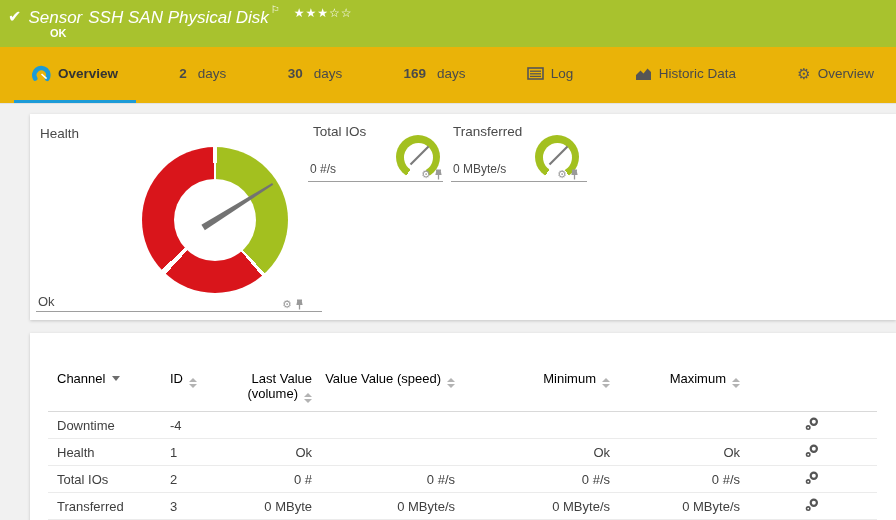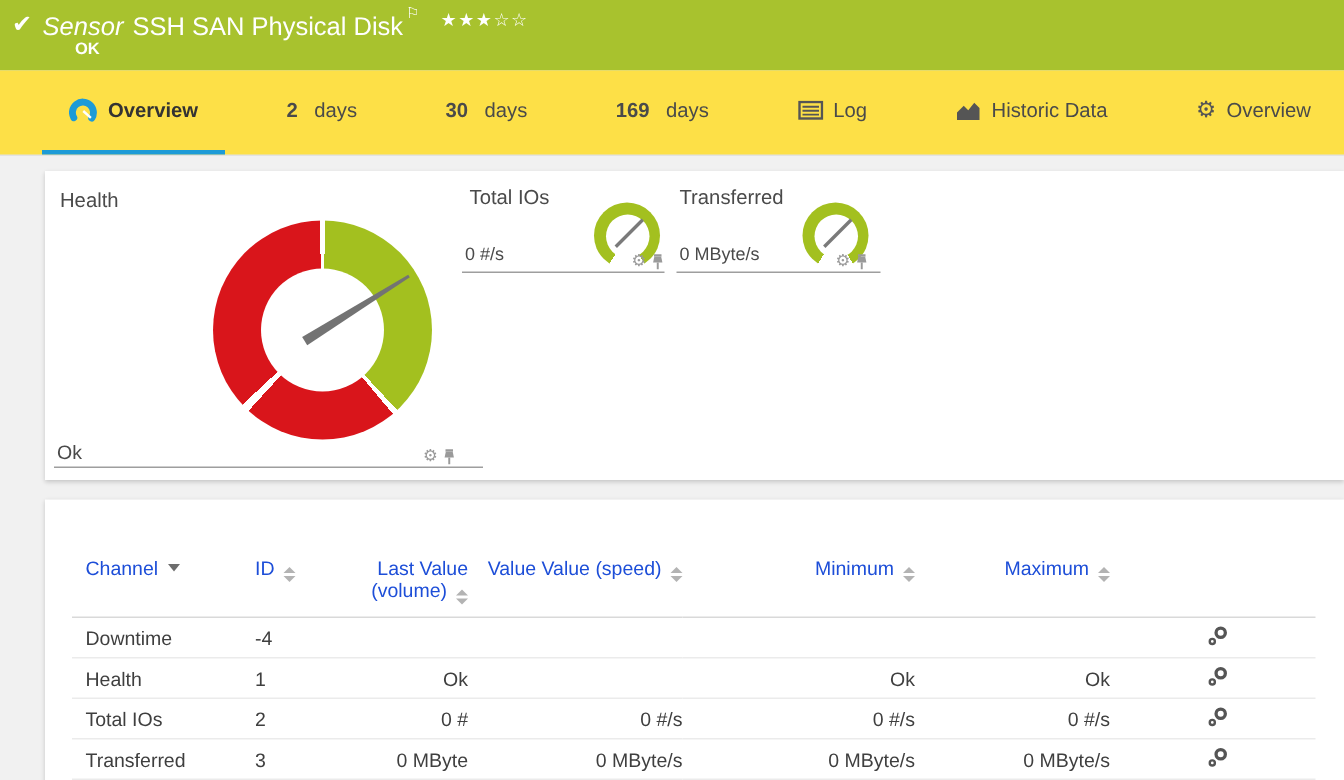--- a/index.html
+++ b/index.html
@@ -4,28 +4,28 @@
 <style>
   * { margin:0; padding:0; box-sizing:border-box; }
   html,body { width:896px; height:520px; overflow:hidden; }
   body { font-family:"Liberation Sans","DejaVu Sans",sans-serif; background:#f1f1f1; position:relative; color:#3f3f3f; }
 
   
   .statusbar { position:absolute; left:0; top:0; width:896px; height:47px; background:#a8c22e; color:#fff; }
   .statusbar .line1 { position:absolute; left:8px; top:7px; display:flex; align-items:flex-start; }
   .check { font-size:16px; font-weight:bold; margin-right:7px; line-height:20px; }
   .kind { font-style:italic; font-size:17px; line-height:22px; }
-  .title { font-size:17px; line-height:22px; margin-left:6px; white-space:nowrap; }
+  .title { font-size:17px; line-height:22px; margin-left:6px; white-space:nowrap;font-style:italic; }
   .flag { font-size:10px; vertical-align:top; position:relative; top:-3px; margin-left:2px; }
   .stars { font-size:12px; letter-spacing:1px; margin-left:14px; line-height:16px; position:relative; top:-2px; }
   .statusok { position:absolute; left:50px; top:27px; font-size:11px; font-weight:bold; }
 
   
-  .tabbar { position:absolute; left:0; top:47px; width:896px; height:57px; background:#fde047;
-            border-bottom:1px solid #e2e2e2; display:flex; justify-content:space-between; padding:0 4px 0 28px; }
+  .tabbar { position:absolute; left:0; top:47px; width:896px; height:57px; background:#eab308;
+            border-bottom:1px solid #e2e2e2; display:flex; justify-content:space-between; padding:0 4px 0 14px; }
   .tab { display:flex; align-items:center; gap:7px; padding:0 18px; font-size:13.5px; color:#4a4a4a;
          height:100%; border-bottom:3px solid transparent; cursor:pointer; white-space:nowrap; }
   .tab .num { font-weight:bold; margin-right:4px; }
   .tab.active { font-weight:bold; color:#333; border-bottom-color:#1d9bd7; }
   .tab svg { flex:0 0 auto; }
   .gear-glyph { font-size:15px; line-height:15px; color:#555; }
 
   
   .panel { position:absolute; left:30px; right:0; background:#fff; box-shadow:0 1px 3px rgba(0,0,0,.18); }
   #gauges-panel { top:114px; height:206px; }
@@ -46,21 +46,21 @@
   
   .mini { position:absolute; width:44px; height:44px; border-radius:50%;
           background:conic-gradient(#a3c01f 0deg 148deg, #fff 148deg 212deg, #a3c01f 212deg 360deg); }
   .mini::after { content:""; position:absolute; left:7.5px; top:7.5px; width:29px; height:29px; border-radius:50%; background:#fff; }
   .mini svg { position:absolute; left:0; top:0; z-index:2; }
 
   
   table { border-collapse:collapse; table-layout:fixed; margin-left:18px; width:829px; font-size:13px; }
   col.c-channel{width:122px;} col.c-id{width:60px;} col.c-vol{width:82px;} col.c-speed{width:143px;}
   col.c-min{width:155px;} col.c-max{width:130px;} col.c-set{width:137px;}
-  th { font-weight:normal; color:#1d4ed8; vertical-align:top; padding:38px 0 8px; text-align:left; font-size:13px; line-height:15px; }
+  th { font-weight:normal; color:#000000; vertical-align:top; padding:38px 0 8px; text-align:left; font-size:13px; line-height:15px; }
   th.r, td.r { text-align:right; }
   thead th { border-bottom:1px solid #d9d9d9; }
   td { height:27px; border-bottom:1px solid #ebebeb; color:#3f3f3f; }
   td.ch { padding-left:9px; }
   .sort { display:inline-flex; flex-direction:column; gap:2px; margin-left:6px; vertical-align:1px; }
   .sort i { width:0; height:0; border-left:4px solid transparent; border-right:4px solid transparent; display:block; }
   .sort .up { border-bottom:4px solid #b3b3b3; }
   .sort .dn { border-top:4px solid #b3b3b3; }
   .sorted-desc { display:inline-block; width:0; height:0; border-left:4.5px solid transparent; border-right:4.5px solid transparent;
                  border-top:5.5px solid #6d6d6d; margin-left:7px; vertical-align:2px; }

